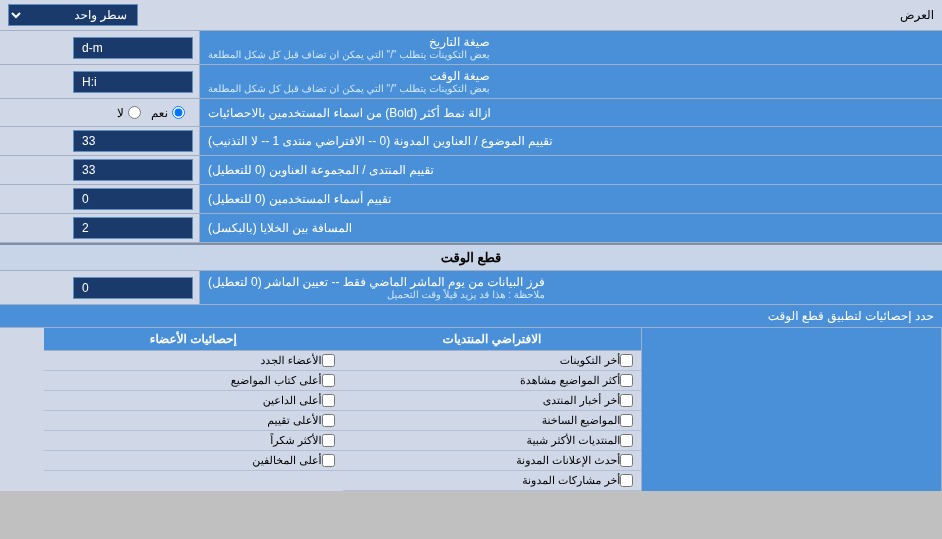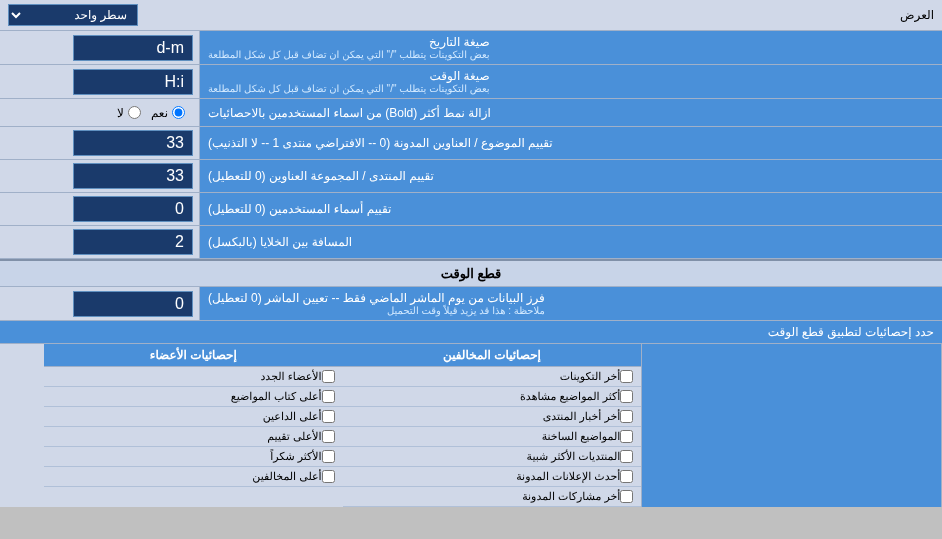--- a/index.html
+++ b/index.html
@@ -43,23 +43,23 @@
       align-items: center;
       justify-content: flex-start;
       min-width: 200px;
       border-right: 1px solid #a0b0c8;
     }
     .input-field {
       background: #1a3a6b;
       color: #fff;
       border: 1px solid #6090c0;
       padding: 3px 8px;
-      font-size: 16px;
+      font-size: 12px;
       width: 120px;
-      text-align: right;
+      text-align: left;
       direction: ltr;
     }
     .section-header {
       background: #c8d4e8;
       color: #000;
       padding: 5px 10px;
       font-weight: bold;
       font-size: 13px;
       text-align: center;
       border-bottom: 1px solid #a0b0c8;
@@ -254,21 +254,21 @@
   <div class="stats-section">
     <span>حدد إحصائيات لتطبيق قطع الوقت</span>
   </div>
 
   <div class="stats-grid">
 
     <div class="stats-col" style="min-width:280px; background:#4a90d9;">
     </div>
 
     <div class="stats-col">
-      <div class="stats-col-header">إحصائيات المخالفين</div>
+      <div class="stats-col-header">الافتراضي المنتديات</div>
       <div class="stats-item">
         <input type="checkbox" style="">
         <span>أخر التكوينات</span>
       </div>
       <div class="stats-item">
         <input type="checkbox" style="">
         <span>أكثر المواضيع مشاهدة</span>
       </div>
       <div class="stats-item">
         <input type="checkbox" style="">

